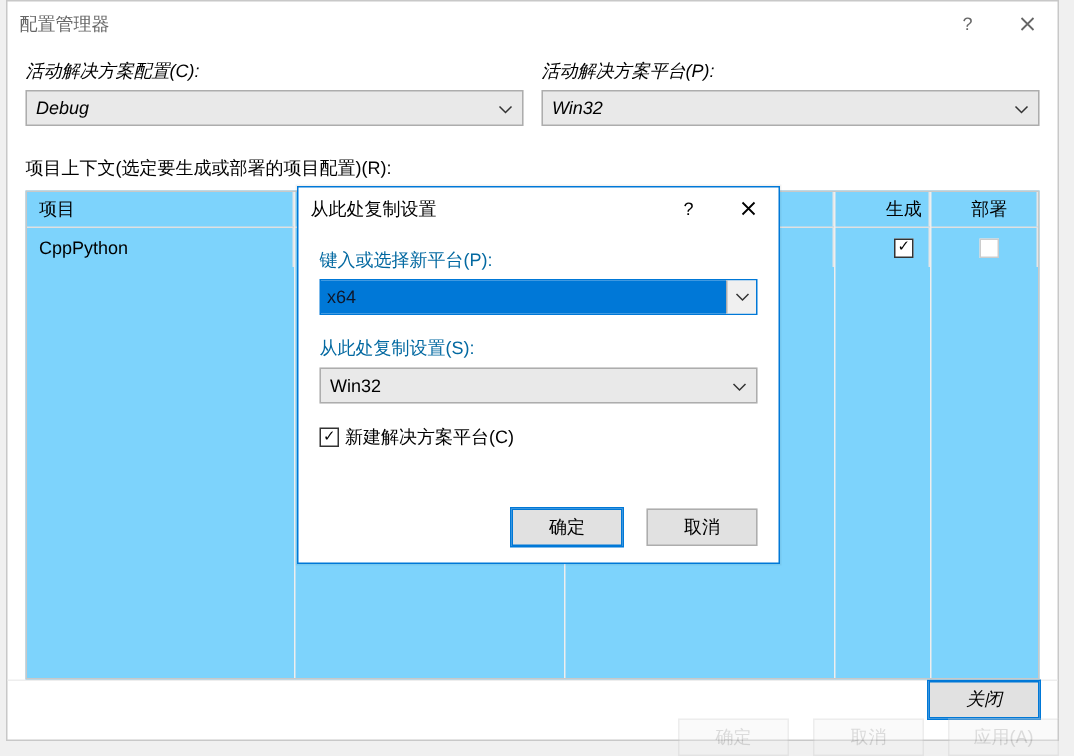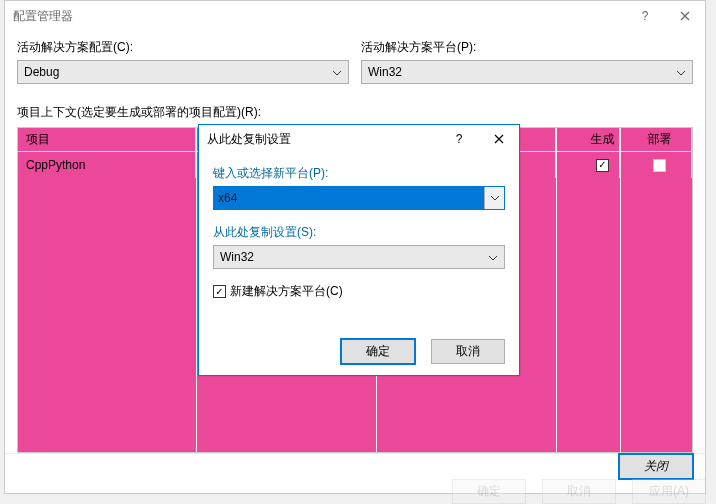--- a/index.html
+++ b/index.html
@@ -2,27 +2,27 @@
 <html><head>
 <meta charset="utf-8">
 <style>
   * { box-sizing: border-box; font-family: "Microsoft YaHei", "Segoe UI", sans-serif; font-size: 12px; }
   body { margin: 0; background: #f0f0f0; width: 716px; height: 504px; overflow: hidden; position: relative; }
   .window { position: absolute; left: 4px; top: 0; width: 702px; height: 494px; background: #fff; border: 1px solid #c8c8c8; display: flex; flex-direction: column; }
   .titlebar { height: 30px; display: flex; align-items: center; padding-left: 8px; color: #666; }
   .titlebar .spacer { flex: 1; }
   .titlebar .tbtn { width: 40px; height: 30px; display: flex; align-items: center; justify-content: center; color: #666; }
   .content { padding: 8px 12px 0 12px; flex: 1; display: flex; flex-direction: column; }
-  .row-pair { display: flex; gap: 12px; }
+  .row-pair { display: flex; gap: 12px; font-style: italic; }
   .col { flex: 1; display: flex; flex-direction: column; }
   .label { color: #000; margin-bottom: 4px; }
   .combo { height: 24px; border: 1px solid #adadad; background: #e9e9e9; display: flex; align-items: center; padding: 0 6px; position: relative; }
   .combo .arrow { margin-left: auto; }
   .ctx-label { margin-top: 20px; margin-bottom: 6px; color: #000; }
-  .grid { flex: 1; border: 1px solid #c8c8c8; background: #ec4899; position: relative; overflow: hidden; }
+  .grid { flex: 1; border: 1px solid #c8c8c8; background: #7dd3fc; position: relative; overflow: hidden; }
   .ghead { display: flex; height: 24px; align-items: center; border-bottom: 1px solid #e0e0e0; }
   .gcell { padding-left: 8px; border-right: 1px solid #e6e6e6; display: flex; align-items: center; height: 100%; }
   .c1 { width: 178px; }
   .c2 { width: 180px; }
   .c3 { width: 180px; }
   .c4 { width: 64px; justify-content: center; padding-left: 30px; }
   .c5 { flex: 1; justify-content: center; }
   .grow { display: flex; height: 26px; align-items: center; }
   .chk { width: 13px; height: 13px; border: 1px solid #333; background: #fff; display: inline-flex; align-items: center; justify-content: center; font-size: 10px; line-height: 1; }
   .gridlines { position: absolute; left: 0; right: 0; top: 50px; bottom: 0; }

